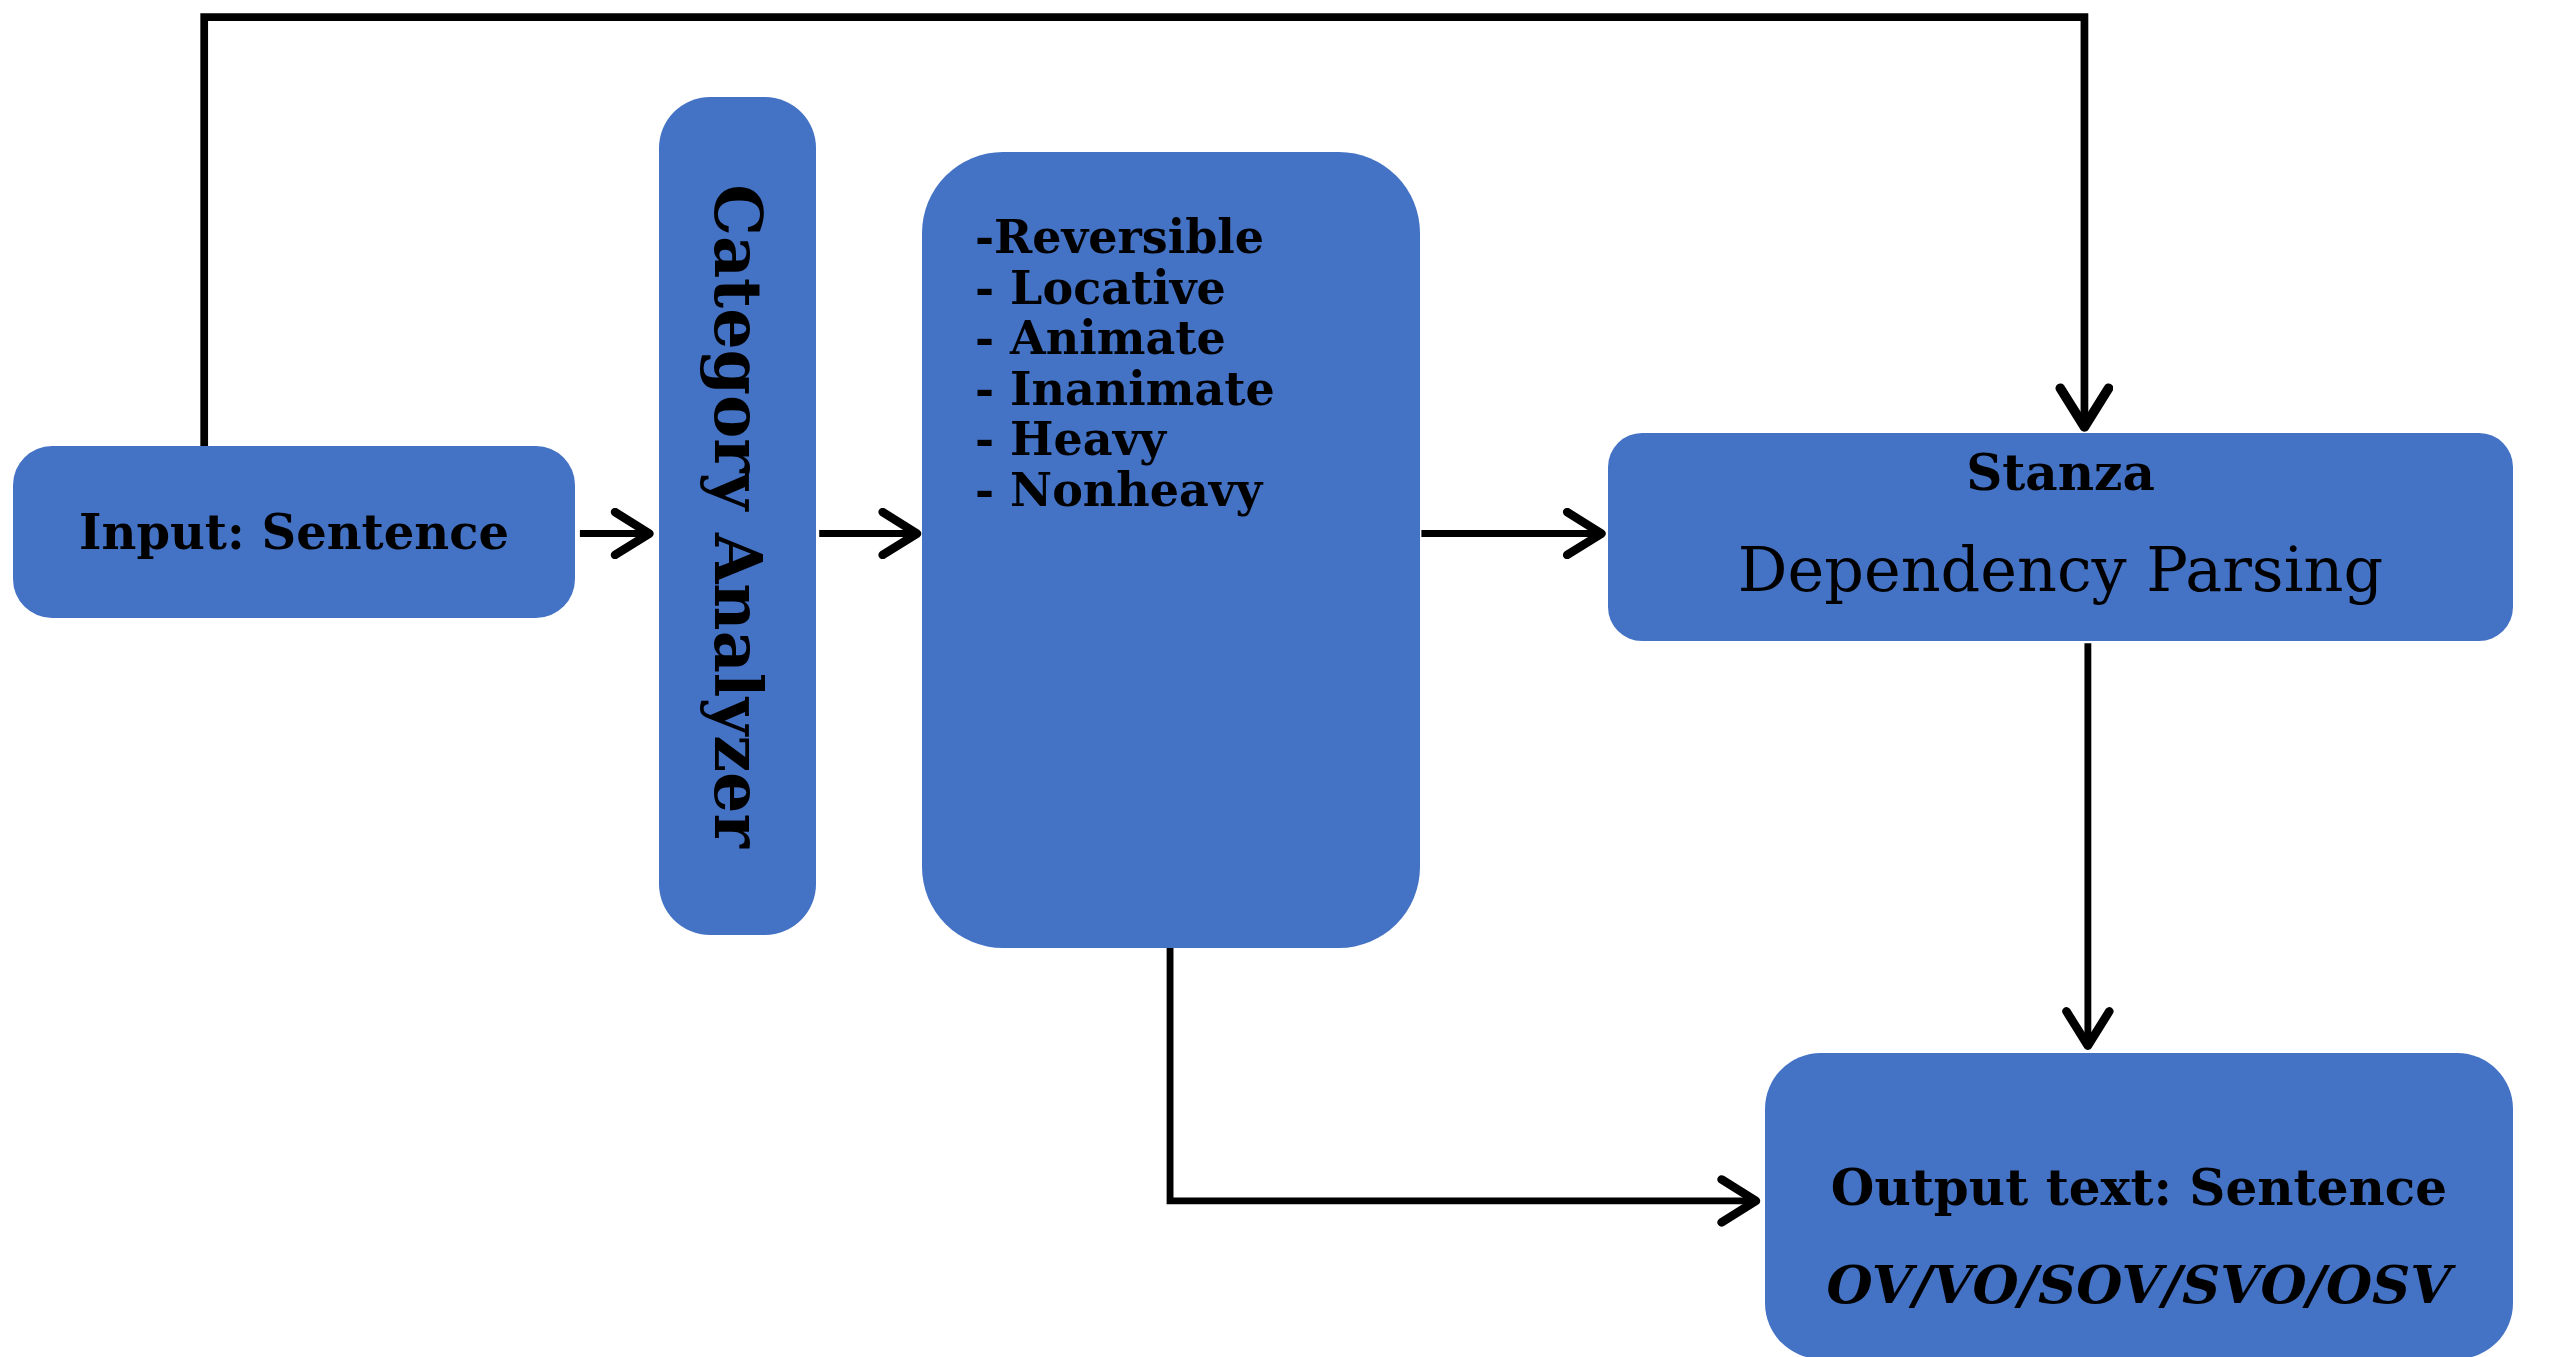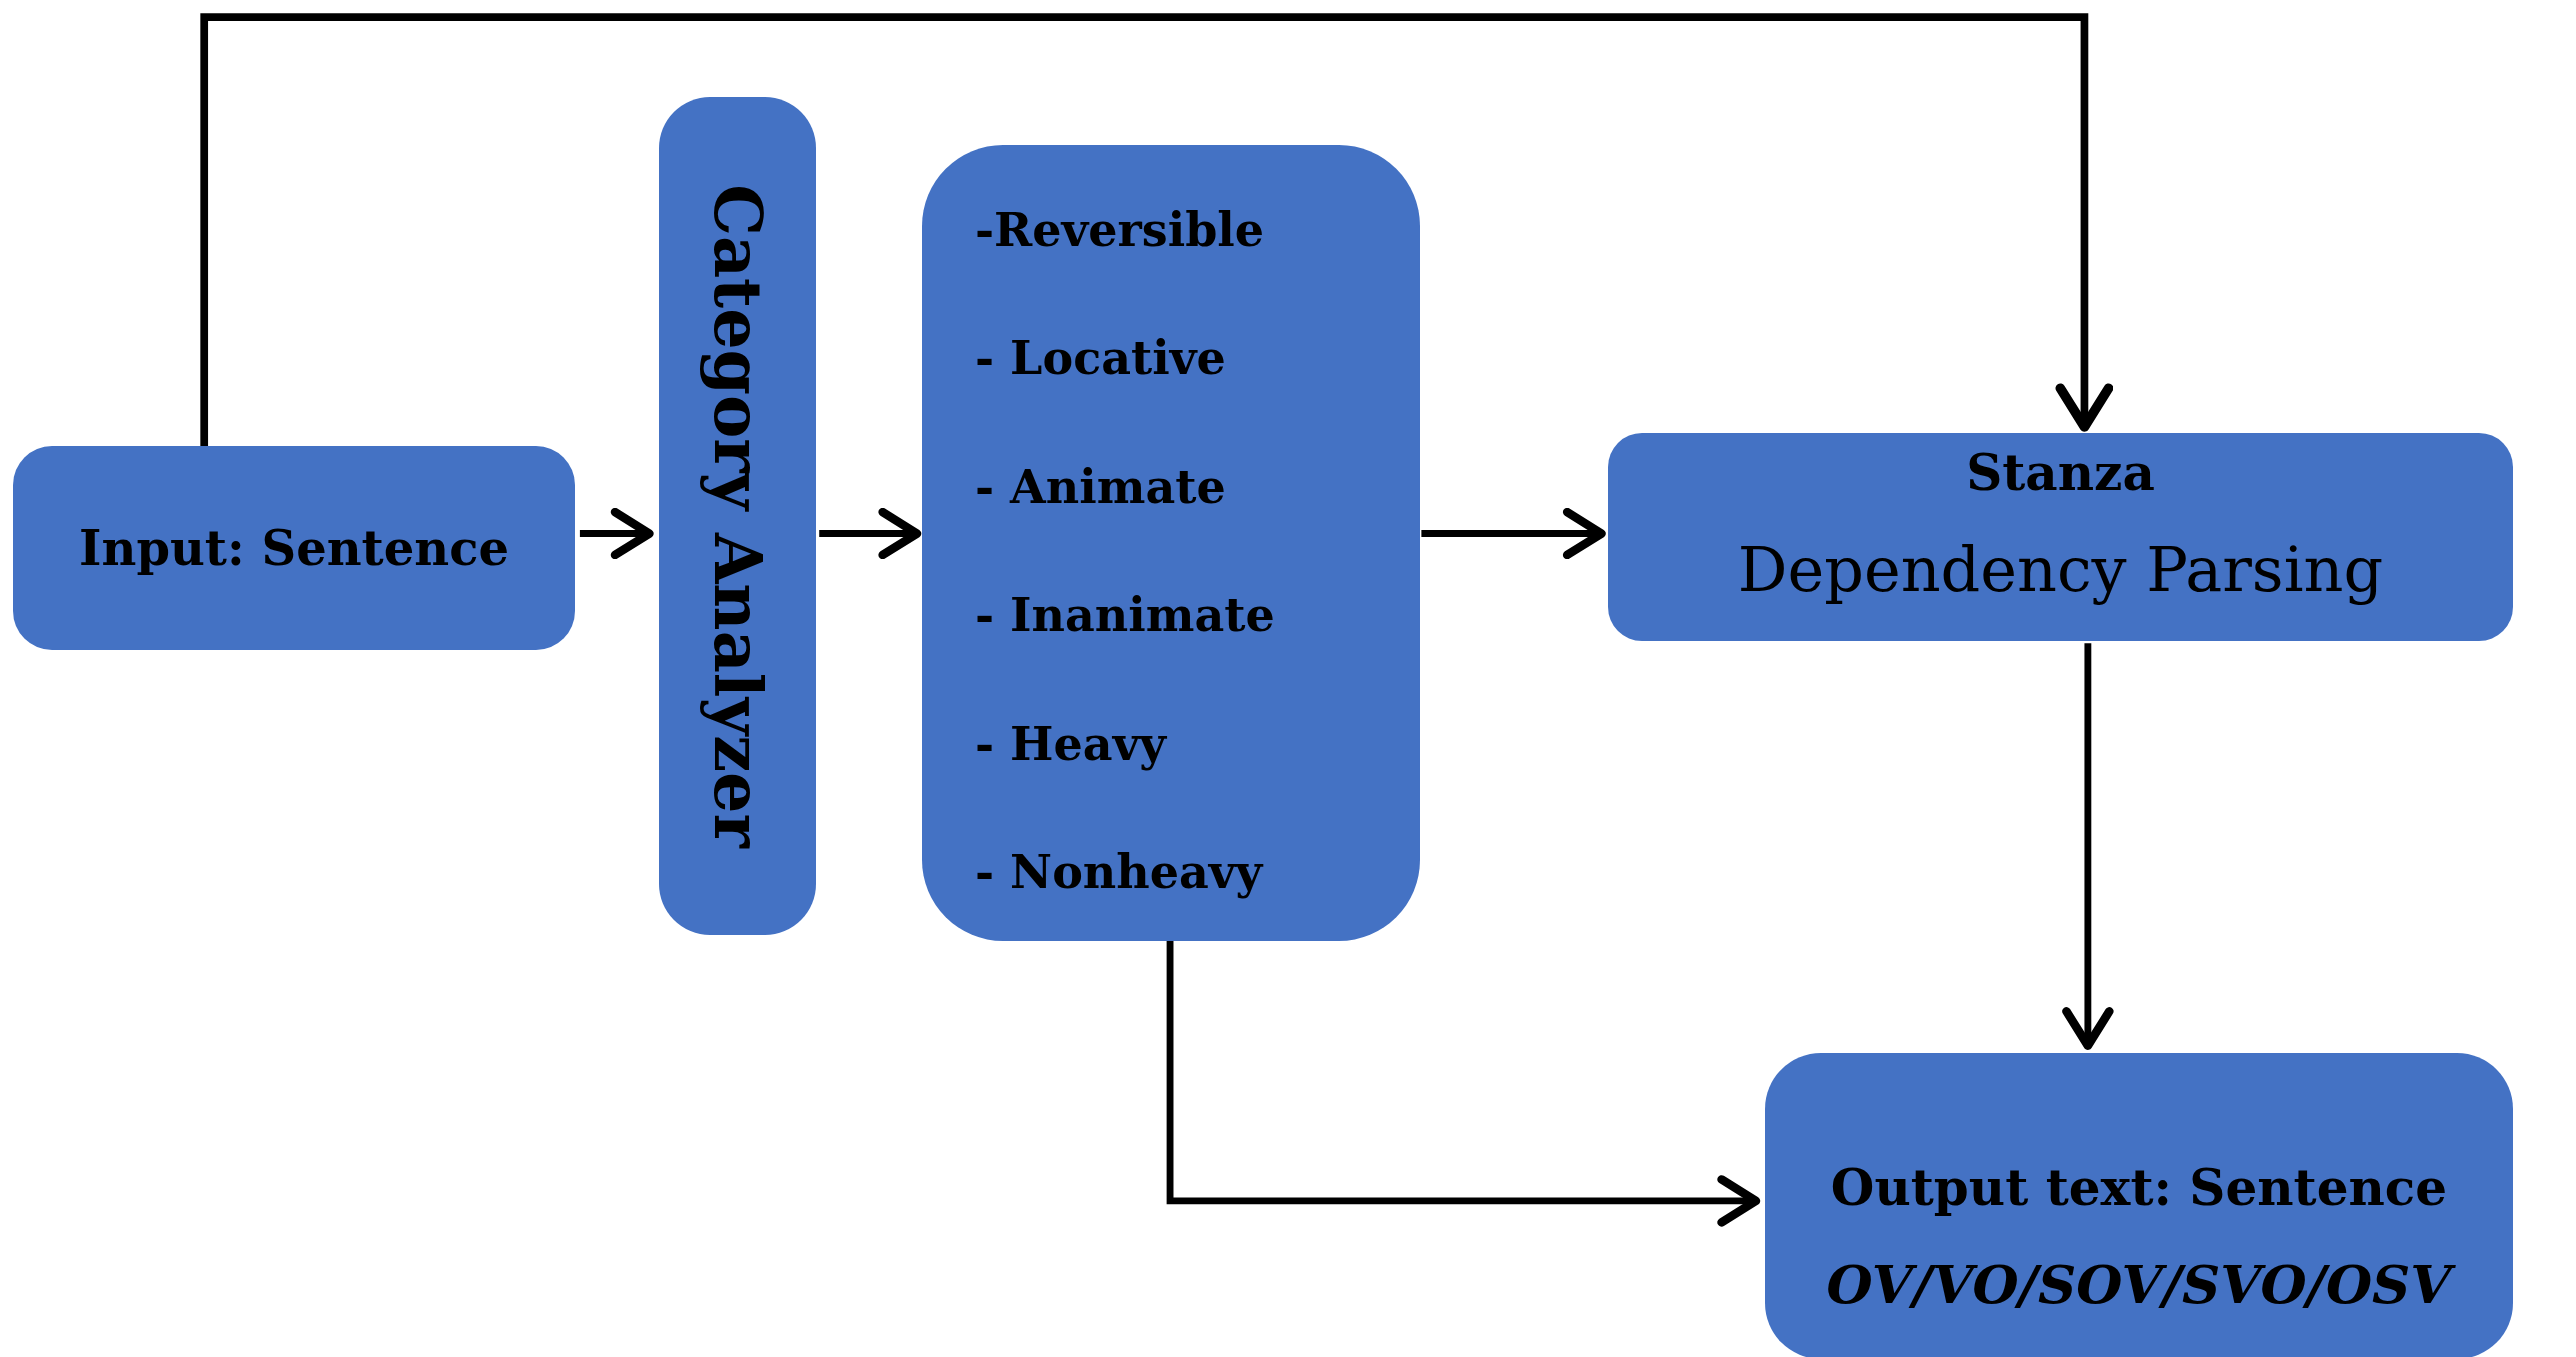--- a/index.html
+++ b/index.html
@@ -26,46 +26,45 @@
   }
   .node {
     position: absolute;
     background: #4472C4;
     z-index: 2;
     box-sizing: border-box;
   }
   
   .input-box {
     left: 13px; top: 446px;
-    width: 562px; height: 204px;
+    width: 562px; height: 172px;
     border-radius: 39px;
     display: flex; align-items: center; justify-content: center;
   }
   .input-box .label {
     font-size: 48px; font-weight: bold;
   }
   
   .category-box {
     left: 659px; top: 97px;
     width: 157px; height: 838px;
     border-radius: 51px;
     display: flex; align-items: center; justify-content: center;
   }
   .category-box .label {
     font-size: 65px; font-weight: bold;
     white-space: nowrap;
     transform: rotate(90deg);
   }
   
   .categories-box {
-    left: 922px; top: 145px;
+    left: 922px; top: 152px;
     width: 498px; height: 796px;
     border-radius: 81px;
     display: flex; flex-direction: column;
-    justify-content: space-between;
     padding: 60px 17px 43px 53px;
   }
   .cat-item {
     font-size: 46px; font-weight: bold;
     line-height: 1.1;
     white-space: nowrap;
   }
   
   .parsing-box {
     left: 1608px; top: 433px;

